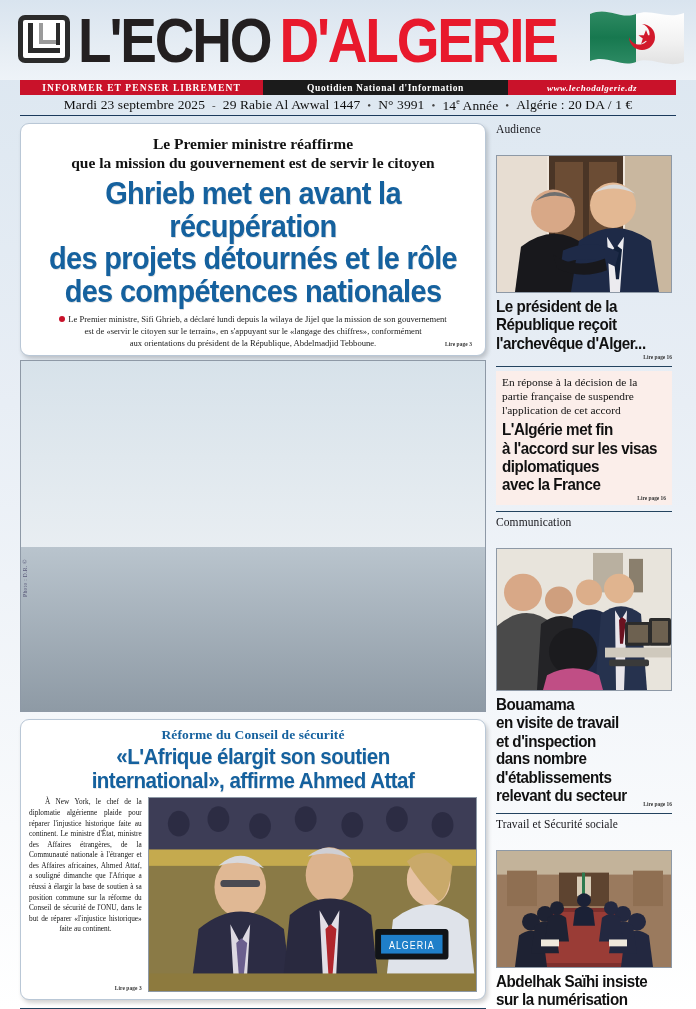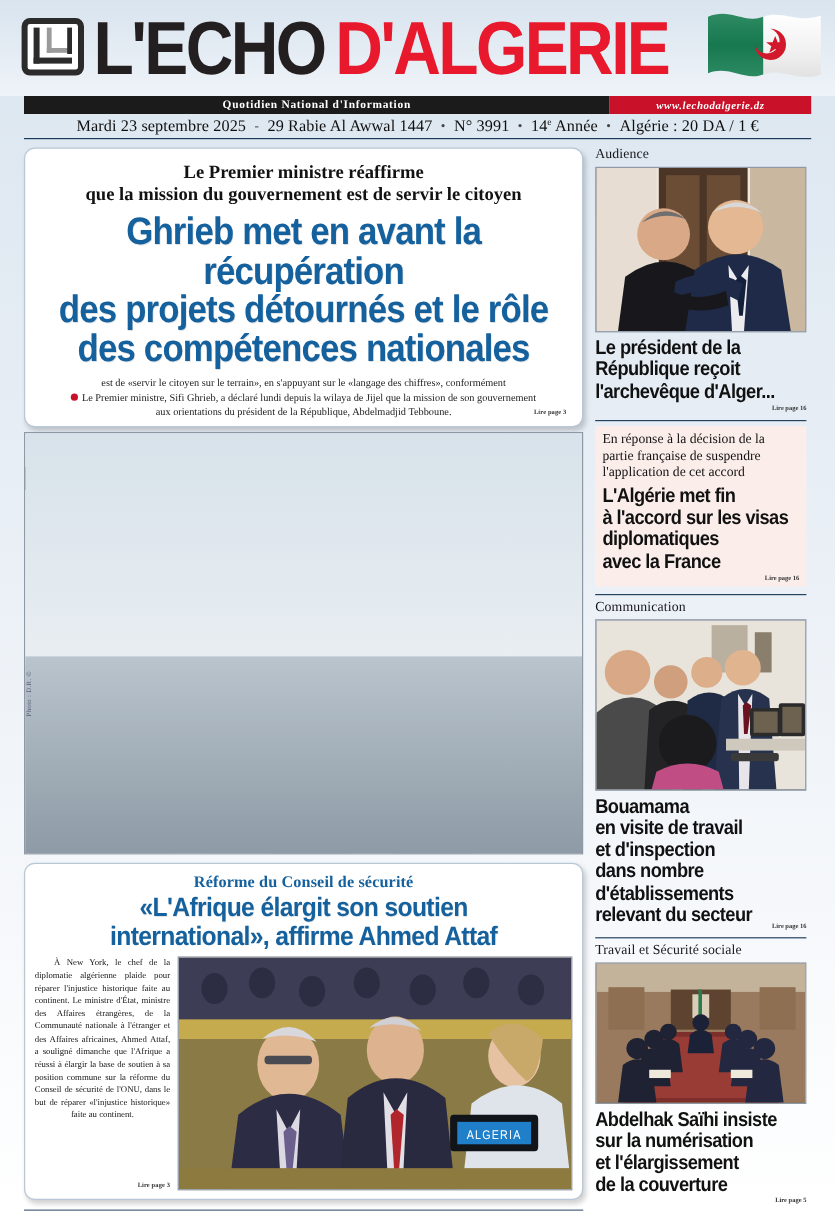--- a/index.html
+++ b/index.html
@@ -288,21 +288,21 @@
     transform: scaleY(1.08);
     transform-origin: top center;
   }
 
   
   .side-cat {
     font-family: "Liberation Serif", serif;
     font-size: 11.5px;
     color: #17171c;
     letter-spacing: 0.1px;
-    padding-bottom: 4px;
+    padding-bottom: 20px;
   }
   .side-photo {
     width: 100%;
     border: 1px solid #8e99a6;
     overflow: hidden;
     position: relative;
   }
   .sp1 { height: 138px; background: linear-gradient(180deg,#5a4536 0%, #7a5f47 40%, #3b3b4f 100%); }
   .sp2 { height: 143px; background: linear-gradient(180deg,#8d8f94 0%, #6b6e78 45%, #3a3c46 100%); }
   .sp3 { height: 118px; background: linear-gradient(180deg,#7e5d4a 0%, #9d7a5e 40%, #6a4a3a 100%); }
@@ -384,20 +384,21 @@
         </linearGradient>
       </defs>
       <path d="M4,10 C22,2 34,16 50,10 C66,4 80,16 98,9 L98,58 C80,65 66,52 50,58 C34,64 22,50 4,57 Z" fill="url(#ww)"></path>
       <path d="M4,10 C22,2 34,16 50,10 L50,58 C34,64 22,50 4,57 Z" fill="url(#gg)"></path>
       <path d="M58,33 m-13,0 a13,13 0 1,0 13,-13 a10.5,10.5 0 1,1 -13,13 z" fill="#d2192b" transform="translate(-2,0)"></path>
       <polygon fill="#d2192b" points="60,26 62.1,31.3 67.6,31.3 63.2,34.6 64.9,40 60,36.8 55.1,40 56.8,34.6 52.4,31.3 57.9,31.3"></polygon>
     </svg>
   </div>
 
   <div class="strip">
+    <div class="strip-left">INFORMER ET PENSER LIBREMENT</div>
     <div class="strip-mid">Quotidien  National  d'Information</div>
     <div class="strip-right">www.lechodalgerie.dz</div>
   </div>
 
   <div class="dateline">
     <span>Mardi 23 septembre 2025</span>
     <span class="sep">-</span>
     <span>29 Rabie Al Awwal 1447</span>
     <span class="sep">•</span>
     <span>N° 3991</span>
@@ -415,22 +416,22 @@
         <div class="kicker">
           <div>Le Premier ministre réaffirme</div>
           <div>que la mission du gouvernement est de servir le citoyen</div>
         </div>
         <div class="lead-head">
           <div>Ghrieb met en avant la récupération</div>
           <div>des projets détournés et le rôle</div>
           <div>des compétences nationales</div>
         </div>
         <div class="lead-sub">
+          <div><span class="bullet-dot"></span><span>Le Premier ministre, Sifi Ghrieb, a déclaré lundi depuis la wilaya de Jijel que la mission de son gouvernement</span></div>
           <div>est de «servir le citoyen sur le terrain», en s'appuyant sur le «langage des chiffres», conformément</div>
-          <div><span class="bullet-dot"></span><span>Le Premier ministre, Sifi Ghrieb, a déclaré lundi depuis la wilaya de Jijel que la mission de son gouvernement</span></div>
           <div>aux orientations du président de la République, Abdelmadjid Tebboune.</div>
           <div class="lire lire-abs">Lire page 3</div>
         </div>
       </div>
 
       <div class="photo-main">
         <div class="sky"></div>
         <div class="ground"></div>
         <svg width="100%" height="100%" viewBox="0 0 464 352" preserveAspectRatio="none">
           <rect x="0" y="0" width="464" height="200" fill="#dde7ef"></rect>

